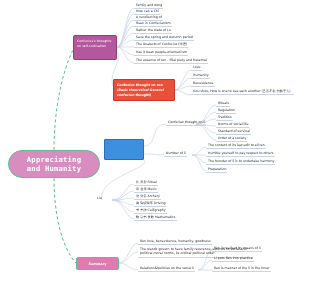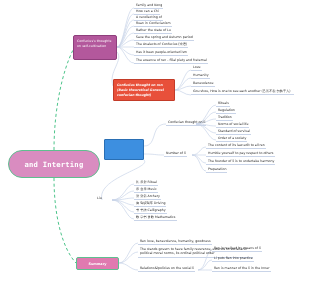--- a/index.html
+++ b/index.html
@@ -121,21 +121,22 @@
       <path d="M119,263 C128,263 130,252 138,252"></path>
       <path d="M119,263 C128,263 130,270 138,270"></path>
 
       <path d="M198,270 C206,270 206,250 212,250"></path>
       <path d="M198,270 C206,270 206,260 212,260"></path>
       <path d="M198,270 C206,270 206,270 212,270"></path>
     </g>
   </svg>
 
   <div class="node root">
-    <span>and Interting</span>
+    <span>Appreciating</span>
+    <span>and Humanity</span>
   </div>
 
   <div class="node purple">Confucius's thoughts on self-cultivation</div>
 
   <div class="leaf" style="left:134px;top:3px;">Family and Kong</div>
   <div class="leaf" style="left:134px;top:9px;">How can a Chi</div>
   <div class="leaf" style="left:134px;top:15px;">A recollecting of</div>
   <div class="leaf" style="left:134px;top:21px;">Ruan in Confucianism</div>
   <div class="leaf" style="left:134px;top:28px;">Rather the state of Lu</div>
   <div class="leaf" style="left:134px;top:35px;">Save the spring and Autumn period</div>

